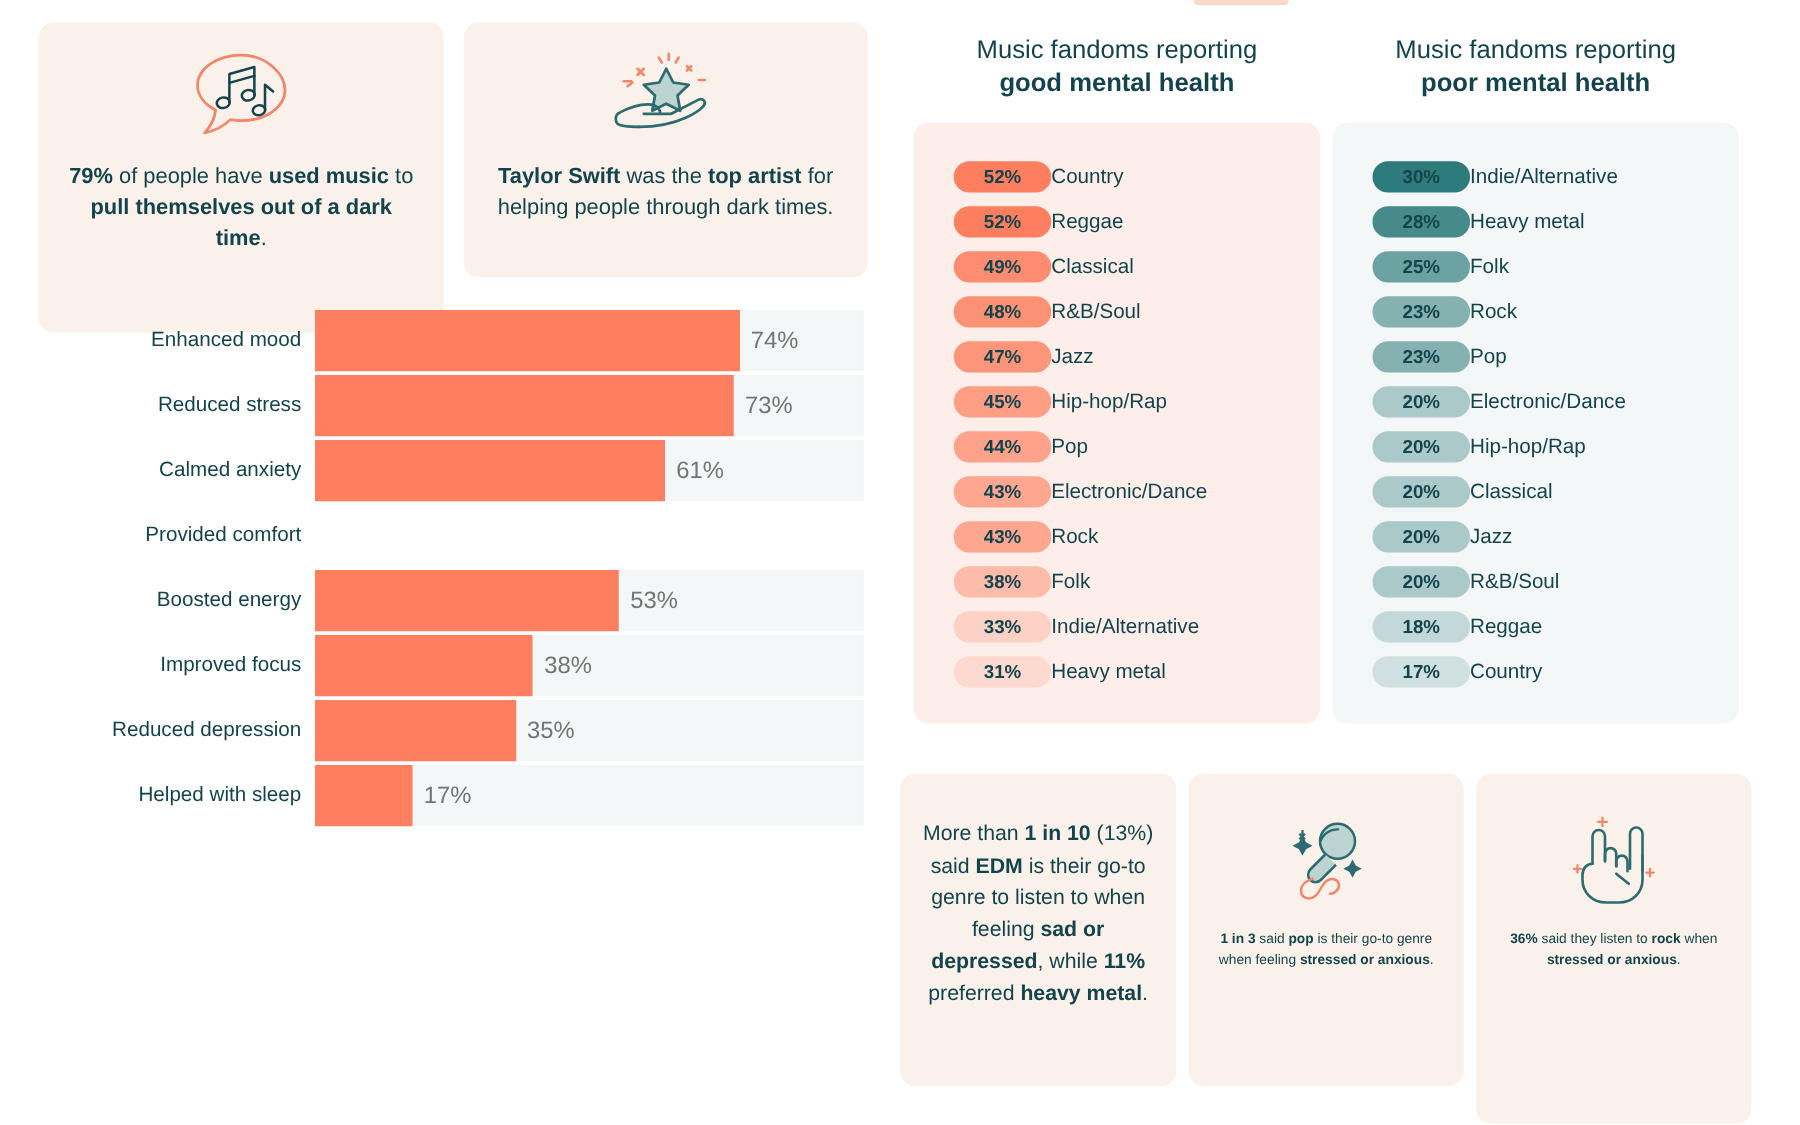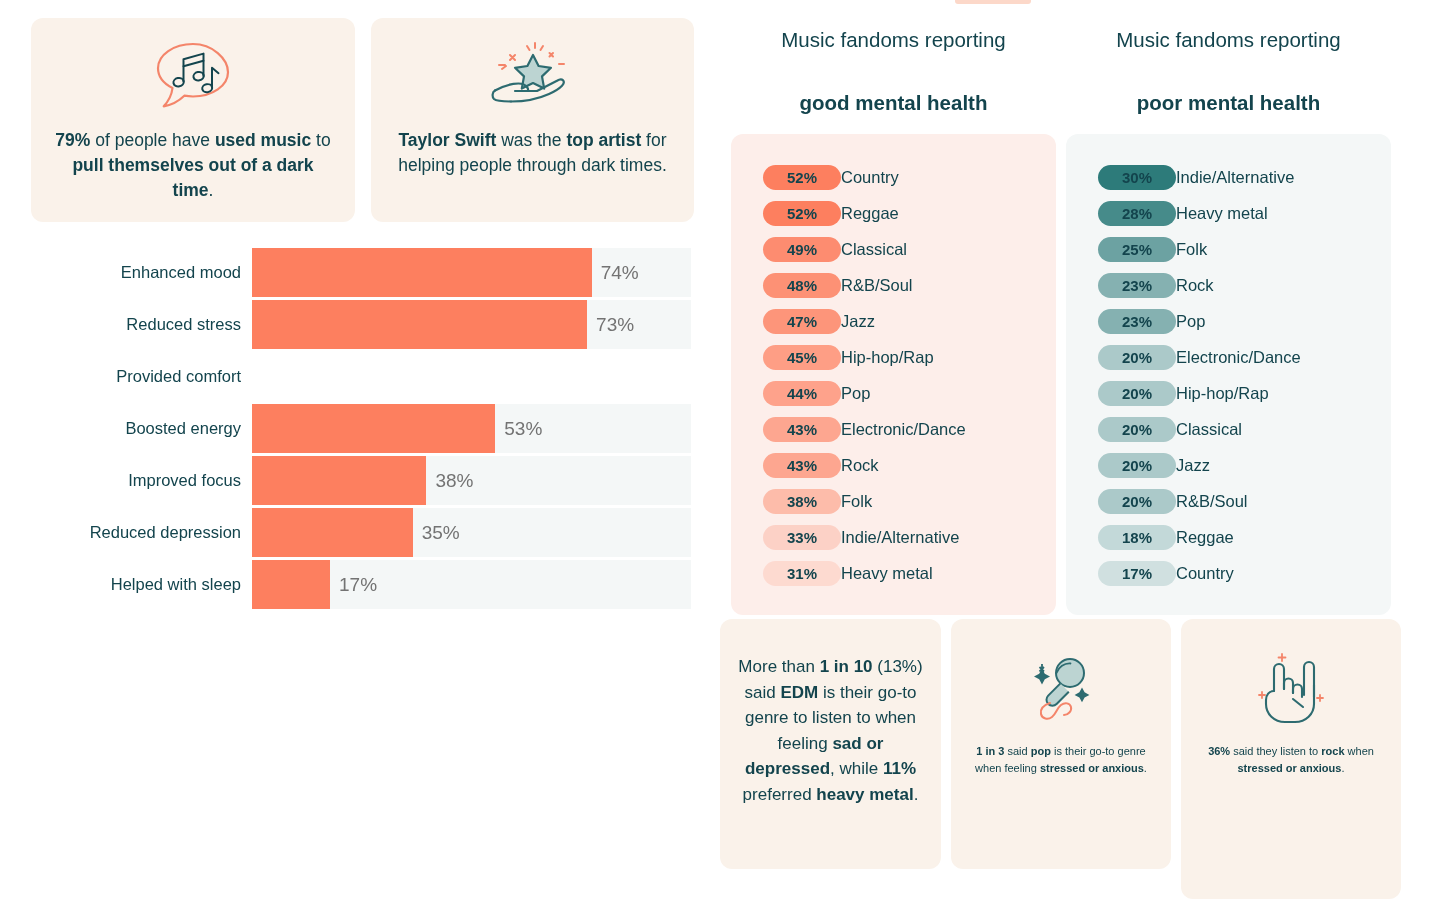--- a/index.html
+++ b/index.html
@@ -30,21 +30,21 @@
   .card-text {
     text-align: center;
     font-size: 17.5px;
     line-height: 1.42;
     color: #13444d;
     padding: 0 20px;
   }
   .card-text b { font-weight: 700; }
 
   
-  #card-music   { left: 31px;  top: 18px; width: 324px; height: 204px; }
+  #card-music   { left: 31px;  top: 18px; width: 324px; height: 248px; }
   #card-artist  { left: 371px; top: 18px; width: 323px; height: 204px; }
   #card-music .card-icon  { margin-top: 22px; height: 72px; }
   #card-artist .card-icon { margin-top: 22px; height: 72px; }
   #card-music .card-text  { margin-top: 16px; }
   #card-artist .card-text { margin-top: 16px; }
 
   
   #bar-chart { position: absolute; left: 31px; top: 248px; width: 660px; }
   .chart-title {
     font-size: 21px; font-weight: 400; color: #13444d;
@@ -66,21 +66,21 @@
   }
 
   
   .fandom-col { position: absolute; top: 26px; width: 325px; }
   #fandom-good { left: 731px; }
   #fandom-poor { left: 1066px; }
   .fandom-heading {
     text-align: center; font-size: 20.5px; line-height: 1.32;
     color: #13444d; font-weight: 400; margin-bottom: 18px;
   }
-  .fandom-heading b { font-weight: 700; display: block; margin-top: 36px; }
+  .fandom-heading b { font-weight: 700; display: block; }
 
   .fandom-box { border-radius: 12px; padding: 25px 0 24px 0; }
   #fandom-good .fandom-box { background: #fdeeea; }
   #fandom-poor .fandom-box { background: #f4f7f7; }
 
   .fandom-row { display: flex; align-items: center; height: 36px; padding-left: 32px; }
   .pill {
     width: 78px; height: 25px; border-radius: 13px;
     display: flex; align-items: center; justify-content: center;
     font-size: 15px; font-weight: 700; color: #13444d;
@@ -149,20 +149,27 @@
           </div>
         </div>
         <div class="bar-row">
           <div class="bar-label">Reduced stress</div>
           <div class="bar-track">
             <div class="bar-fill" style="width: 335.07px; background: rgb(253, 127, 95);"></div>
             <div class="bar-value" style="left: 344.07px;">73%</div>
           </div>
         </div>
         <div class="bar-row">
+          <div class="bar-label">Calmed anxiety</div>
+          <div class="bar-track">
+            <div class="bar-fill" style="width: 279.99px; background: rgb(253, 127, 95);"></div>
+            <div class="bar-value" style="left: 288.99px;">61%</div>
+          </div>
+        </div>
+        <div class="bar-row">
           <div class="bar-label">Provided comfort</div>
         </div>
         <div class="bar-row">
           <div class="bar-label">Boosted energy</div>
           <div class="bar-track">
             <div class="bar-fill" style="width: 243.27px; background: rgb(253, 127, 95);"></div>
             <div class="bar-value" style="left: 252.27px;">53%</div>
           </div>
         </div>
         <div class="bar-row">

